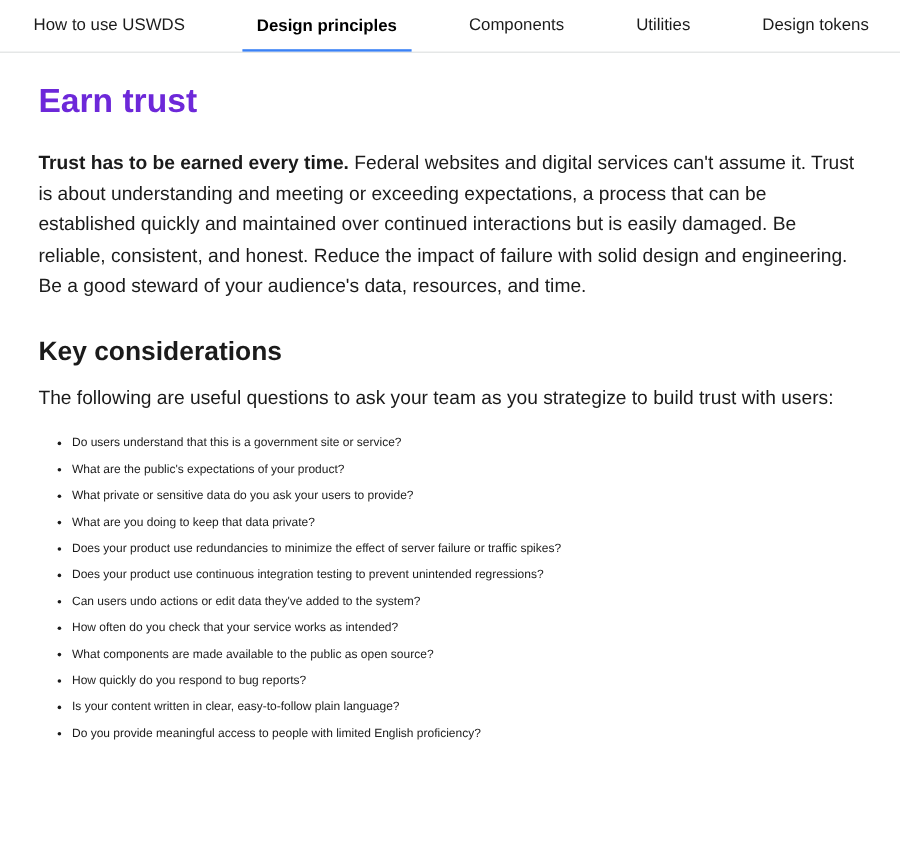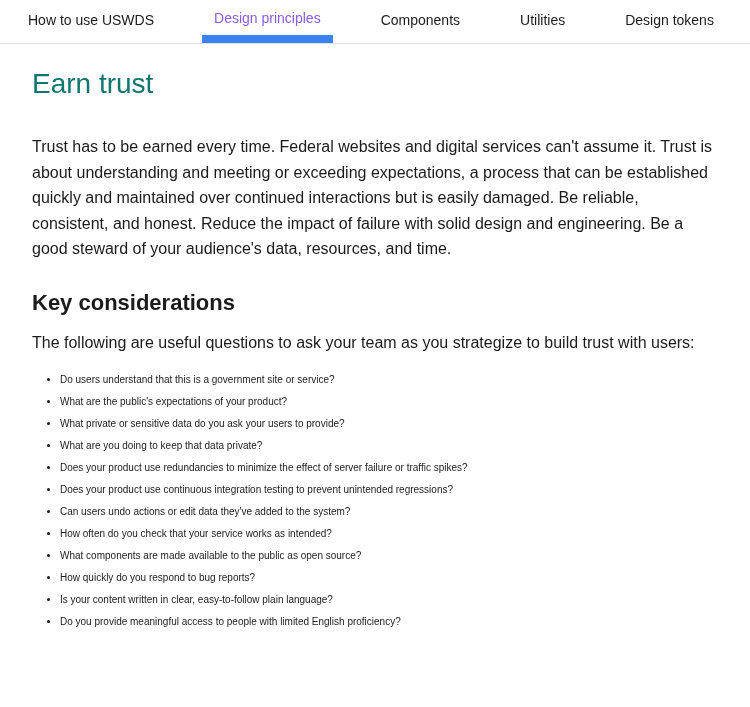--- a/index.html
+++ b/index.html
@@ -33,47 +33,47 @@
       padding: 0 12px;
       font-size: 14px;
       color: #1b1b1b;
       text-decoration: none;
       white-space: nowrap;
       cursor: pointer;
       border-bottom: 4px solid transparent;
     }
 
     nav a.active {
-      color: #8b5cf6;
-      border-bottom: 8px solid #3b82f6;
-      font-weight: 400;
+      color: #000000;
+      border-bottom: 2px solid #3b82f6;
+      font-weight: 700;
     }
 
     
     .content {
       padding: 24px 32px 40px 32px;
       max-width: 750px;
     }
 
     h1.earn-trust {
       font-size: 28px;
-      font-weight: 400;
-      color: #0f766e;
-      margin-bottom: 34px;
+      font-weight: 700;
+      color: #6d28d9;
+      margin-bottom: 24px;
     }
 
     .intro-paragraph {
       font-size: 16px;
       line-height: 1.6;
       color: #1b1b1b;
       margin-bottom: 28px;
     }
 
     .intro-paragraph strong {
-      font-weight: 400;
+      font-weight: 700;
     }
 
     h2 {
       font-size: 22px;
       font-weight: 700;
       color: #1b1b1b;
       margin-bottom: 14px;
     }
 
     .section-intro {

